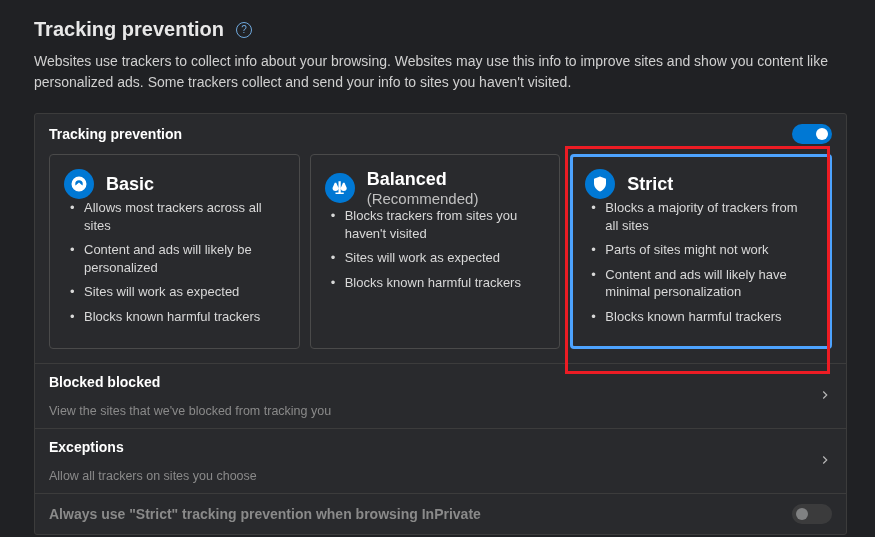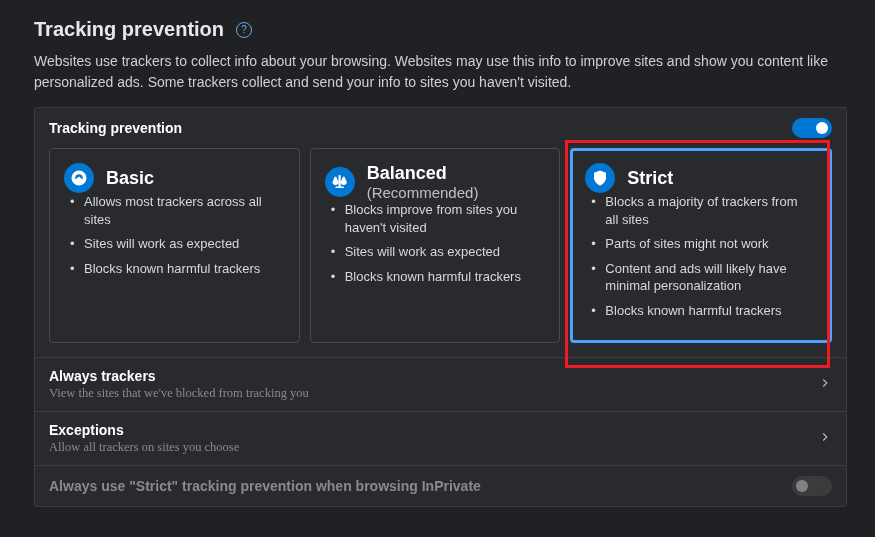--- a/index.html
+++ b/index.html
@@ -26,21 +26,21 @@
     border: 1.5px solid #6fa8dc;
     border-radius: 50%;
     display: inline-flex;
     align-items: center; justify-content: center;
     font-size: 10px; color: #6fa8dc;
     cursor: pointer;
   }
   .page-desc {
     color: #d0d0d0;
     line-height: 1.5;
-    margin-bottom: 14px;
+    margin-bottom: 20px;
   }
 
   .panel {
     border: 1px solid #3c3c3c;
     border-radius: 3px;
     background: #292a2d;
     overflow: hidden;
   }
 
   .panel-header {
@@ -143,21 +143,21 @@
     display: flex;
     align-items: center;
     justify-content: space-between;
     cursor: pointer;
   }
   .row-texts { display: flex; flex-direction: column; }
   .row-title {
     font-weight: 600; color: #ffffff; font-size: 14px;
   }
   .row-sub {
-    font-size: 12.5px; color: #8a8a8a; margin-top: 2px; font-family: Liberation Serif, serif;
+    font-size: 12.5px; color: #8a8a8a; margin-top: 14px;
   }
   .chevron {
     color: #b8b8b8;
   }
   .chevron svg { width: 14px; height: 14px; stroke: #b8b8b8; stroke-width: 2; fill: none; }
 
   .row.disabled-row { cursor: default; }
   .row.disabled-row .row-title { color: #8a8a8a; font-weight:600; }
 </style>
 </head>
@@ -187,39 +187,40 @@
           <svg viewBox="0 0 24 24">
               <path d="M12 2a10 10 0 0 0 0 20 10 10 0 0 0 0-20zm-5 10a5 5 0 0 1 10 0c0 .7-.15 1.37-.42 1.97L12 10l-4.58 3.97A5 5 0 0 1 7 12z"></path>
             </svg>
         </div>
         <div>
           <div class="card-title">Basic</div>
         </div>
       </div>
       <ul>
         <li>Allows most trackers across all sites</li>
+        <li>Content and ads will likely be personalized</li>
         <li>Sites will work as expected</li>
         <li>Blocks known harmful trackers</li>
       </ul>
     </div>
 
     <div class="card">
       <div class="card-head">
         <div class="card-icon">
           <svg viewBox="0 0 24 24">
               <path d="M11 3h2v2h5l3 7a4 4 0 0 1-8 0l3-7h-3v13h4v2H6v-2h4V5H7l3 7a4 4 0 0 1-8 0l3-7h5V3z"></path>
             </svg>
         </div>
         <div>
           <div class="card-title">Balanced</div>
           <div class="card-subtitle">(Recommended)</div>
         </div>
       </div>
       <ul>
-        <li>Blocks improve from sites you haven't visited</li>
+        <li>Blocks trackers from sites you haven't visited</li>
         <li>Sites will work as expected</li>
         <li>Blocks known harmful trackers</li>
       </ul>
     </div>
 
     <div class="card selected">
       <div class="card-head">
         <div class="card-icon">
           <svg viewBox="0 0 24 24">
               <path d="M12 2l8 3v6c0 5-3.4 9.4-8 11-4.6-1.6-8-6-8-11V5l8-3z"></path>
@@ -235,21 +236,21 @@
         <li>Content and ads will likely have minimal personalization</li>
         <li>Blocks known harmful trackers</li>
       </ul>
     </div>
 
     <div class="annot-box" style="left:530px; top:-6px; width:265px; height:228px;"></div>
   </div>
 
   <div class="row">
     <div class="row-texts">
-      <div class="row-title">Always trackers</div>
+      <div class="row-title">Blocked blocked</div>
       <div class="row-sub">View the sites that we've blocked from tracking you</div>
     </div>
     <div class="chevron">
       <svg viewBox="0 0 24 24">
           <polyline points="9 6 15 12 9 18"></polyline>
         </svg>
     </div>
   </div>
 
   <div class="row">

